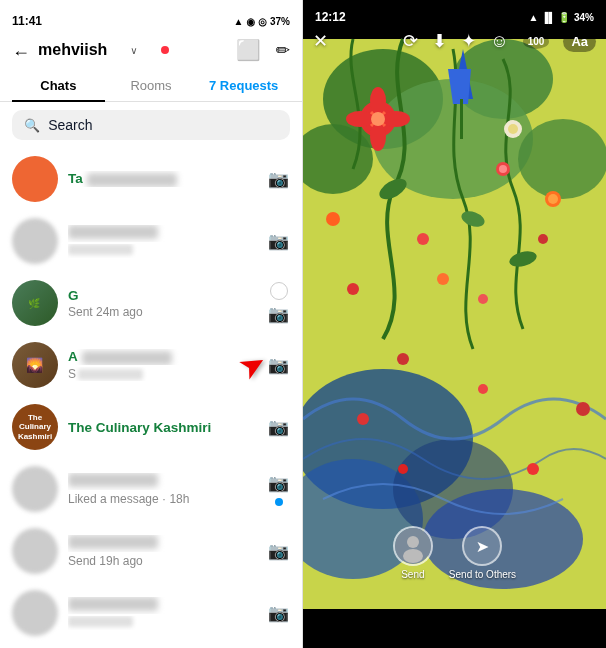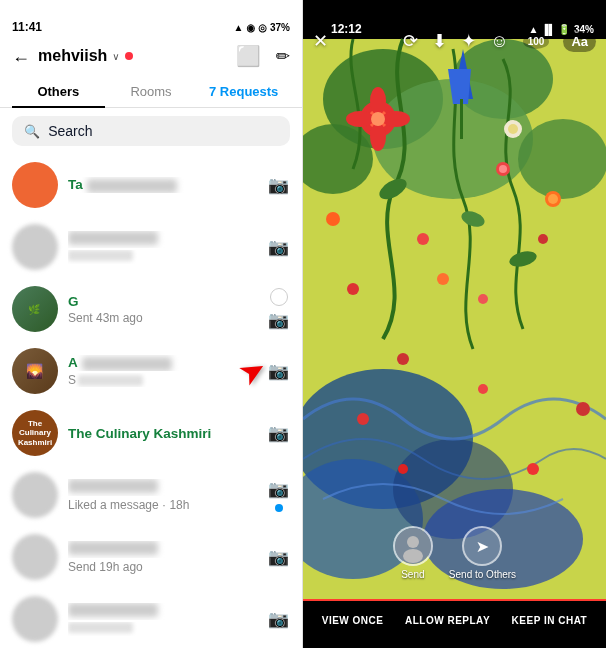--- a/index.html
+++ b/index.html
@@ -19,37 +19,37 @@
       background: #fff;
       display: flex;
       flex-direction: column;
       border-right: 1px solid #e0e0e0;
     }
 
     .status-bar-left {
       display: flex;
       justify-content: space-between;
       align-items: center;
-      padding: 20px 12px 4px;
+      padding: 14px 12px 4px;
       font-size: 11px;
       font-weight: 600;
       background: #fff;
     }
     .status-time { font-size: 12px; font-weight: 700; }
     .status-icons { display: flex; gap: 3px; align-items: center; font-size: 10px; }
 
     .header {
       display: flex;
       align-items: center;
       padding: 6px 12px 8px;
       justify-content: space-between;
     }
     .header-left { display: flex; align-items: center; gap: 8px; }
     .back-arrow { font-size: 18px; color: #000; cursor: pointer; }
-    .username-row { display: flex; align-items: center; gap: 5px; }
+    .username-row { display: flex; align-items: center; gap: 23px; }
     .username { font-size: 16px; font-weight: 700; }
     .chevron-down { font-size: 10px; color: #555; }
     .active-dot { width: 8px; height: 8px; border-radius: 50%; background: #ff3040; }
     .header-right { display: flex; gap: 14px; align-items: center; }
     .header-icon { font-size: 20px; color: #000; cursor: pointer; }
 
     .tabs {
       display: flex;
       border-bottom: 1px solid #e0e0e0;
       padding: 0 12px;
@@ -174,23 +174,22 @@
 
     .status-bar-right {
       display: flex;
       justify-content: space-between;
       align-items: center;
       padding: 6px 12px 4px;
       font-size: 11px;
       font-weight: 600;
       color: #fff;
       position: absolute;
-      top: 16px; left: 0; right: 0;
+      top: 4px; left: 0; right: 0;
       z-index: 20;
-      margin-left: 16px;
     }
     .status-time-right { font-size: 12px; font-weight: 700; }
     .status-icons-right { display: flex; gap: 3px; align-items: center; font-size: 10px; }
 
     .photo-view {
       flex: 1;
       position: relative;
       overflow: hidden;
     }
 
@@ -333,21 +332,21 @@
         <span class="active-dot"></span>
       </div>
     </div>
     <div class="header-right">
       <span class="header-icon">⬜</span>
       <span class="header-icon" style="font-size:17px;">✏</span>
     </div>
   </div>
 
   <div class="tabs">
-    <div class="tab active">Others</div>
+    <div class="tab active">Chats</div>
     <div class="tab">Rooms</div>
     <div class="tab requests">7 Requests</div>
   </div>
 
   <div class="search-bar">
     <span class="search-icon">🔍</span>
     <span class="search-text">Search</span>
   </div>
 
   <div class="chat-list">
@@ -376,21 +375,21 @@
       </div>
       <div class="chat-right">
         <span class="camera-icon">📷</span>
       </div>
     </div>
 
     <div class="chat-item">
       <div class="avatar" style="background: linear-gradient(135deg, #4a7c59, #2d5a27); display:flex;align-items:center;justify-content:center;color:#8fbc8f;font-size:10px;">🌿</div>
       <div class="chat-info">
         <div class="chat-name">G</div>
-        <div class="chat-status">Sent 43m ago</div>
+        <div class="chat-status">Sent 24m ago</div>
       </div>
       <div class="chat-right">
         <div class="circle-outline"></div>
         <span class="camera-icon">📷</span>
       </div>
     </div>
 
     <div class="chat-item" style="position:relative;">
       <div class="avatar" style="background: linear-gradient(135deg, #7a5c3a, #5a3a1a);display:flex;align-items:center;justify-content:center;color:#ddd;font-size:14px;">🌄</div>
       <div class="chat-info">
@@ -565,18 +564,13 @@
       </div>
       <div class="send-btn">
         <div class="send-circle" style="background:rgba(255,255,255,0.15);font-size:16px;color:#fff;">
           ➤
         </div>
         <span class="send-label">Send to Others</span>
       </div>
     </div>
   </div>
 
-  <div class="bottom-actions">
-    <div class="action-btn">VIEW ONCE</div>
-    <div class="action-btn active">ALLOW REPLAY</div>
-    <div class="action-btn">KEEP IN CHAT</div>
-  </div>
 </div>
 
 </body></html>

